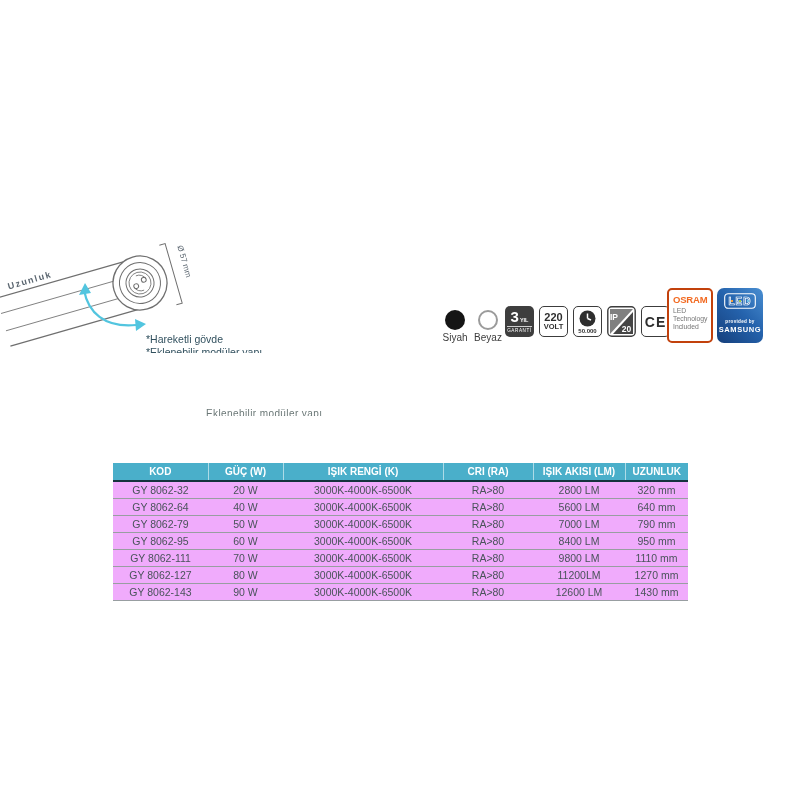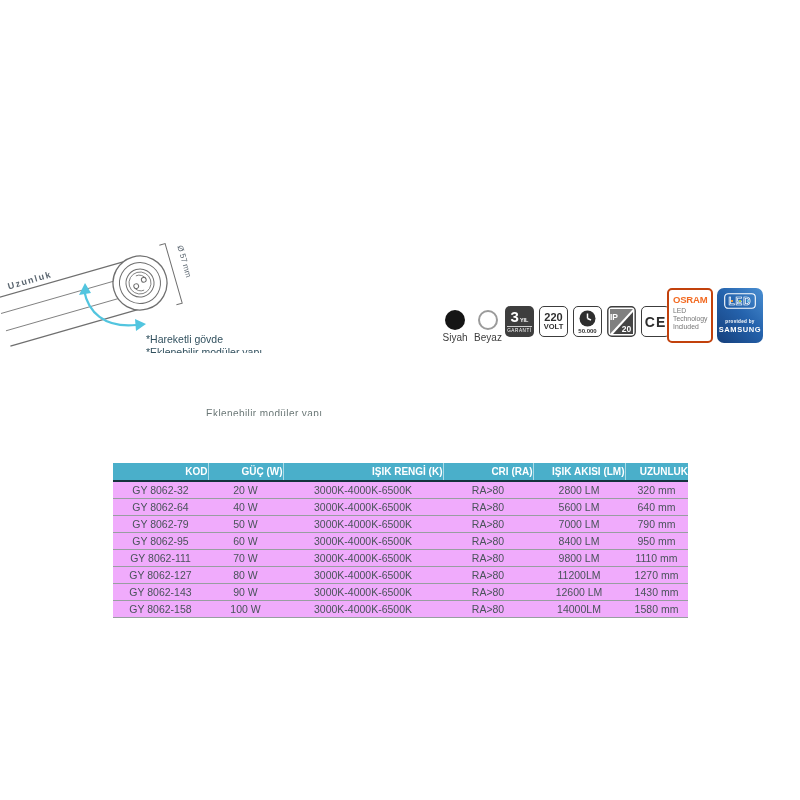--- a/index.html
+++ b/index.html
@@ -55,21 +55,21 @@
   .samsung .provided{ font-size:4.6px; font-weight:bold; letter-spacing:.3px; }
   .samsung .brand{ font-size:7.5px; font-weight:bold; letter-spacing:.6px; margin-top:1px; }
 
   
   table.spec{
     position:absolute; left:113px; top:463px; width:575px;
     border-collapse:collapse; table-layout:fixed; font-size:10.5px; color:#49535a;
   }
   table.spec thead th{
     background:#4aafca; color:#fff; font-size:10px; font-weight:bold;
-    height:18px; border-bottom:2px solid #15333e; text-align:right;
+    height:18px; border-bottom:2px solid #15333e; text-align:center;
   }
   table.spec thead th + th{ border-left:1px solid rgba(255,255,255,.55); }
   table.spec tbody td{
     height:17px; text-align:center; border-bottom:1px solid #989ea1; background:#f0abfc;
   }
   .col0{ width:95px; } .col1{ width:75px; } .col2{ width:160px; }
   .col3{ width:90px; } .col4{ width:92px; } .col5{ width:63px; }
 </style>
 </head>
 <body>
@@ -248,24 +248,16 @@
           <td class="col5">1270 mm</td>
         </tr>
         <tr>
           <td class="col0">GY 8062-143</td>
           <td class="col1">90 W</td>
           <td class="col2">3000K-4000K-6500K</td>
           <td class="col3">RA&gt;80</td>
           <td class="col4">12600 LM</td>
           <td class="col5">1430 mm</td>
         </tr>
-        <tr>
-          <td class="col0">GY 8062-158</td>
-          <td class="col1">100 W</td>
-          <td class="col2">3000K-4000K-6500K</td>
-          <td class="col3">RA&gt;80</td>
-          <td class="col4">14000LM</td>
-          <td class="col5">1580 mm</td>
-        </tr>
       </tbody>
   </table>
 
 </div>
 
 </body></html>

